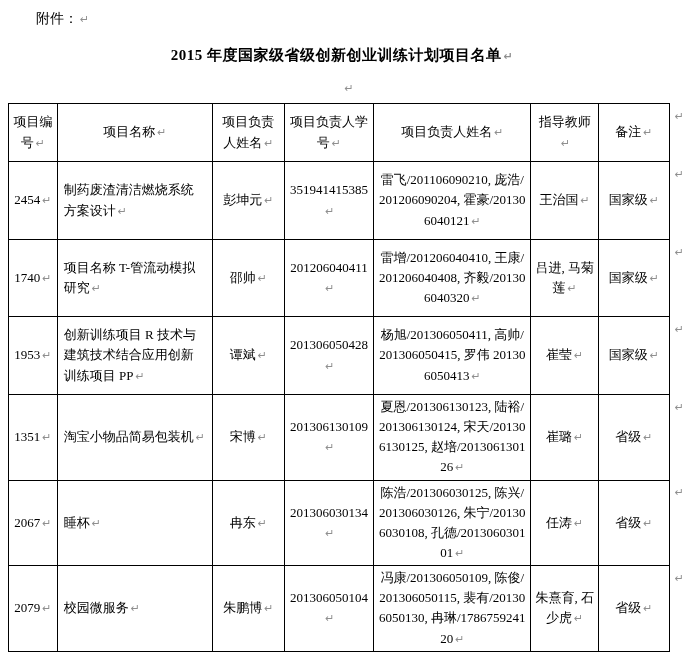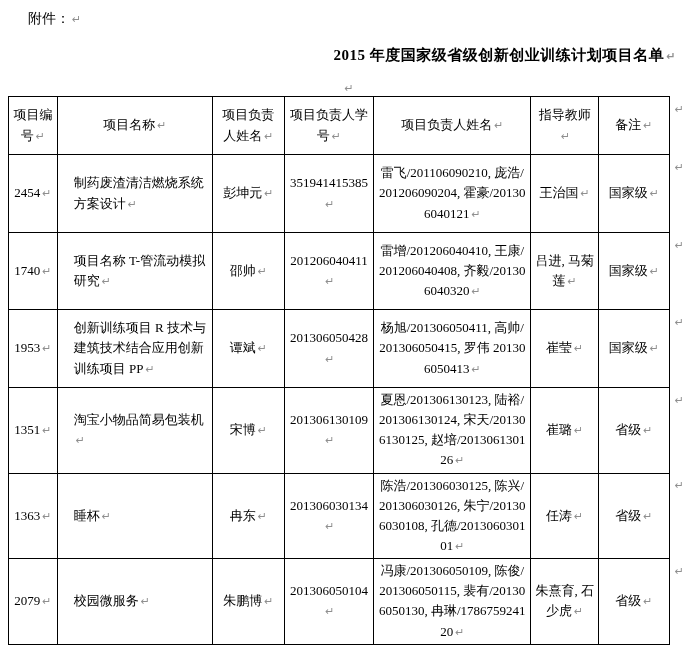--- a/index.html
+++ b/index.html
@@ -2,31 +2,31 @@
 <html><head>
 <meta charset="utf-8">
 <style>
   html,body { margin:0; padding:0; }
   body {
     width:685px; height:663px; background:#ffffff; color:#000;
     font-family:"Liberation Serif","DejaVu Serif",serif;
     overflow:hidden;
   }
   .doc { padding:10px 0 0 8px; }
-  .attachment-line { margin-left:20px; font-size:14px; height:22px; }
-  .title-line { width:668px; text-align:right; font-weight:bold; font-size:15px; margin-top:14px; height:22px; letter-spacing:0.5px; }
+  .attachment-line { margin-left:28px; font-size:14px; height:22px; }
+  .title-line { width:668px; text-align:center; font-weight:bold; font-size:15px; margin-top:14px; height:22px; letter-spacing:0.5px; }
   .spacer-line { width:680px; text-align:center; margin-top:10px; height:18px; }
   .pilcrow { color:#8f8f8f; font-size:11px; font-family:"DejaVu Sans",sans-serif; margin-left:2px; vertical-align:baseline; }
-  table { border-collapse:collapse; table-layout:fixed; margin-top:0; }
+  table { border-collapse:collapse; table-layout:fixed; margin-top:7px; }
   th, td {
     border:1px solid #000; font-weight:normal; font-size:13px;
     text-align:center; vertical-align:middle; padding:2px 4px;
     line-height:1.55; word-break:break-all;
   }
-  td.name-cell { text-align:left; padding-left:16px; padding-right:6px; }
+  td.name-cell { text-align:left; padding-left:6px; padding-right:6px; }
   .rowmark { border:none; vertical-align:top; text-align:left; padding:2px 0 0 3px; }
   col.c1{width:49px} col.c2{width:156px} col.c3{width:72px} col.c4{width:90px}
   col.c5{width:158px} col.c6{width:68px} col.c7{width:71px} col.c8{width:13px}
   tr:nth-child(1){height:58px}
   tr:nth-child(2){height:78px}
   tr:nth-child(3){height:77px}
   tr:nth-child(4){height:78px}
   tr:nth-child(5){height:83px}
   tr:nth-child(6){height:79px}
   tr:nth-child(7){height:85px}
@@ -110,21 +110,21 @@
       <td class="name-cell"><span>淘宝小物品简易包装机</span><span class="pilcrow">↵</span></td>
       <td><span>宋博</span><span class="pilcrow">↵</span></td>
       <td><span>201306130109</span><span class="pilcrow">↵</span></td>
       <td><span>夏恩/201306130123, 陆裕/201306130124, 宋天/201306130125, 赵培/201306130126</span><span class="pilcrow">↵</span></td>
       <td><span>崔璐</span><span class="pilcrow">↵</span></td>
       <td><span>省级</span><span class="pilcrow">↵</span></td>
       <td class="rowmark"><span class="pilcrow">↵</span></td>
     </tr>
 
     <tr>
-      <td><span>1363</span><span class="pilcrow">↵</span></td>
+      <td><span>2067</span><span class="pilcrow">↵</span></td>
       <td class="name-cell"><span>睡杯</span><span class="pilcrow">↵</span></td>
       <td><span>冉东</span><span class="pilcrow">↵</span></td>
       <td><span>201306030134</span><span class="pilcrow">↵</span></td>
       <td><span>陈浩/201306030125, 陈兴/201306030126, 朱宁/201306030108, 孔德/201306030101</span><span class="pilcrow">↵</span></td>
       <td><span>任涛</span><span class="pilcrow">↵</span></td>
       <td><span>省级</span><span class="pilcrow">↵</span></td>
       <td class="rowmark"><span class="pilcrow">↵</span></td>
     </tr>
 
     <tr>

